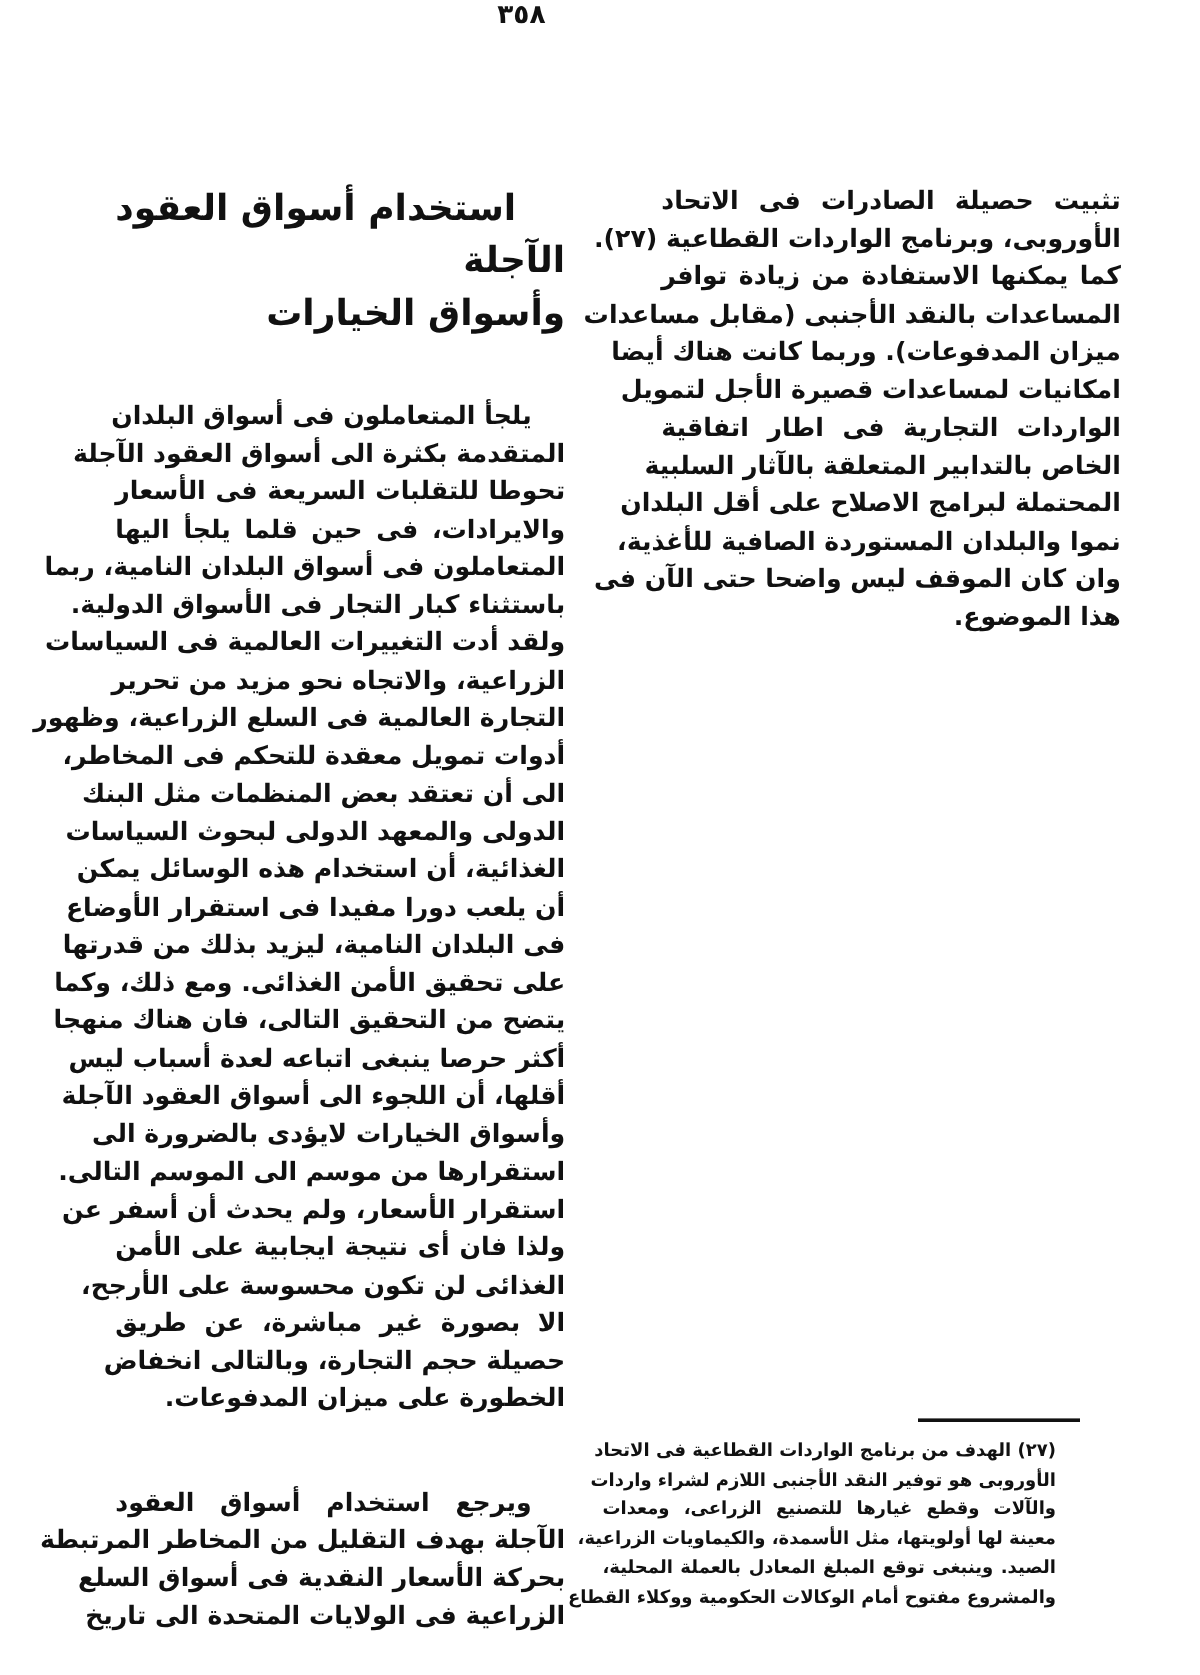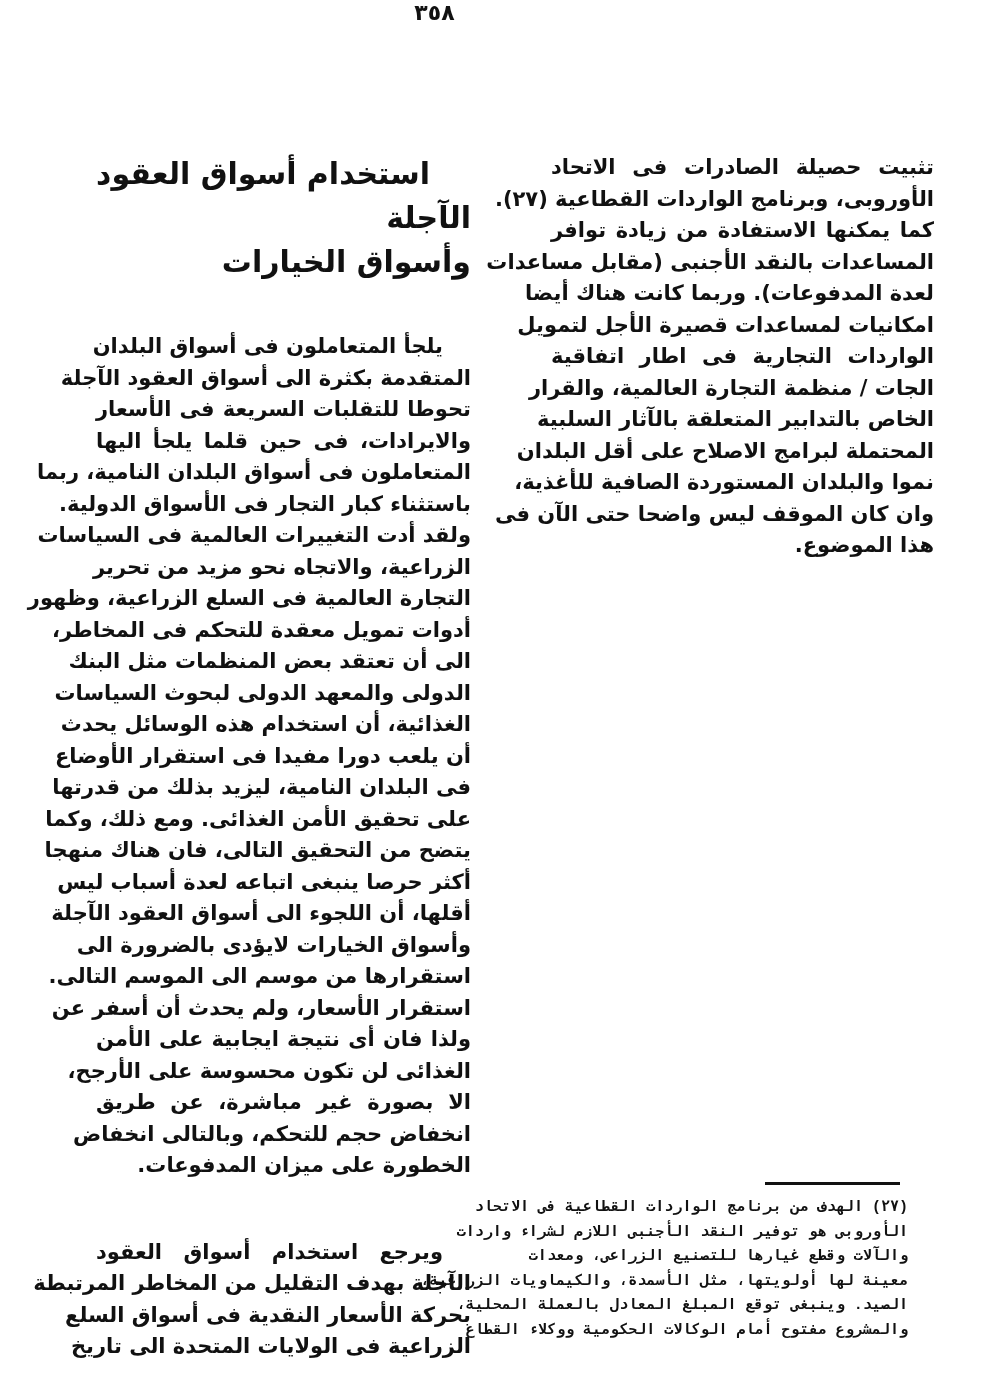--- a/index.html
+++ b/index.html
@@ -77,25 +77,24 @@
     .footnote-rule {
       position: absolute;
       left: 765px;
       top: 1182px;
       width: 135px;
       height: 3px;
       background: #111111;
     }
     .footnotes {
       position: absolute;
-      left: 530px;
+      left: 502px;
       top: 1196px;
       width: 378px;
       direction: rtl;
-      font-family: Liberation Mono, monospace;
     }
     .fn-line {
       display: block;
       font-size: 15px;
       line-height: 24.5px;
       height: 24.5px;
       white-space: nowrap;
       text-align: justify;
       text-align-last: justify;
       font-weight: bold;
@@ -108,24 +107,23 @@
 </head>
 <body>
 
 <div class="page-number">٣٥٨</div>
 
 <div class="column col-right">
   <span class="line">تثبيت حصيلة الصادرات فى الاتحاد</span>
   <span class="line">الأوروبى، وبرنامج الواردات القطاعية (٢٧).</span>
   <span class="line">كما يمكنها الاستفادة من زيادة توافر</span>
   <span class="line">المساعدات بالنقد الأجنبى (مقابل مساعدات</span>
-  <span class="line">لعدة المدفوعات). وربما كانت هناك أيضا</span>
+  <span class="line">ميزان المدفوعات). وربما كانت هناك أيضا</span>
   <span class="line">امكانيات لمساعدات قصيرة الأجل لتمويل</span>
   <span class="line">الواردات التجارية فى اطار اتفاقية</span>
-  <span class="line">الجات / منظمة التجارة العالمية، والقرار</span>
   <span class="line">الخاص بالتدابير المتعلقة بالآثار السلبية</span>
   <span class="line">المحتملة لبرامج الاصلاح على أقل البلدان</span>
   <span class="line">نموا والبلدان المستوردة الصافية للأغذية،</span>
   <span class="line">وان كان الموقف ليس واضحا حتى الآن فى</span>
   <span class="line last">هذا الموضوع.</span>
 </div>
 
 <div class="column col-left">
   <div class="heading">
     <span>استخدام أسواق العقود الآجلة</span>
@@ -138,34 +136,34 @@
     <span class="line">تحوطا للتقلبات السريعة فى الأسعار</span>
     <span class="line">والايرادات، فى حين قلما يلجأ اليها</span>
     <span class="line">المتعاملون فى أسواق البلدان النامية، ربما</span>
     <span class="line">باستثناء كبار التجار فى الأسواق الدولية.</span>
     <span class="line">ولقد أدت التغييرات العالمية فى السياسات</span>
     <span class="line">الزراعية، والاتجاه نحو مزيد من تحرير</span>
     <span class="line">التجارة العالمية فى السلع الزراعية، وظهور</span>
     <span class="line">أدوات تمويل معقدة للتحكم فى المخاطر،</span>
     <span class="line">الى أن تعتقد بعض المنظمات مثل البنك</span>
     <span class="line">الدولى والمعهد الدولى لبحوث السياسات</span>
-    <span class="line">الغذائية، أن استخدام هذه الوسائل يحدث</span>
+    <span class="line">الغذائية، أن استخدام هذه الوسائل يمكن</span>
     <span class="line">أن يلعب دورا مفيدا فى استقرار الأوضاع</span>
     <span class="line">فى البلدان النامية، ليزيد بذلك من قدرتها</span>
     <span class="line">على تحقيق الأمن الغذائى. ومع ذلك، وكما</span>
     <span class="line">يتضح من التحقيق التالى، فان هناك منهجا</span>
     <span class="line">أكثر حرصا ينبغى اتباعه لعدة أسباب ليس</span>
     <span class="line">أقلها، أن اللجوء الى أسواق العقود الآجلة</span>
     <span class="line">وأسواق الخيارات لايؤدى بالضرورة الى</span>
     <span class="line">استقرارها من موسم الى الموسم التالى.</span>
     <span class="line">استقرار الأسعار، ولم يحدث أن أسفر عن</span>
     <span class="line">ولذا فان أى نتيجة ايجابية على الأمن</span>
     <span class="line">الغذائى لن تكون محسوسة على الأرجح،</span>
     <span class="line">الا بصورة غير مباشرة، عن طريق</span>
-    <span class="line">انخفاض حجم للتحكم، وبالتالى انخفاض</span>
+    <span class="line">حصيلة حجم التجارة، وبالتالى انخفاض</span>
     <span class="line last">الخطورة على ميزان المدفوعات.</span>
   </div>
 
   <div class="spacer-small"></div>
 
   <div>
     <span class="line indent">ويرجع استخدام أسواق العقود</span>
     <span class="line">الآجلة بهدف التقليل من المخاطر المرتبطة</span>
     <span class="line">بحركة الأسعار النقدية فى أسواق السلع</span>
     <span class="line">الزراعية فى الولايات المتحدة الى تاريخ</span>

